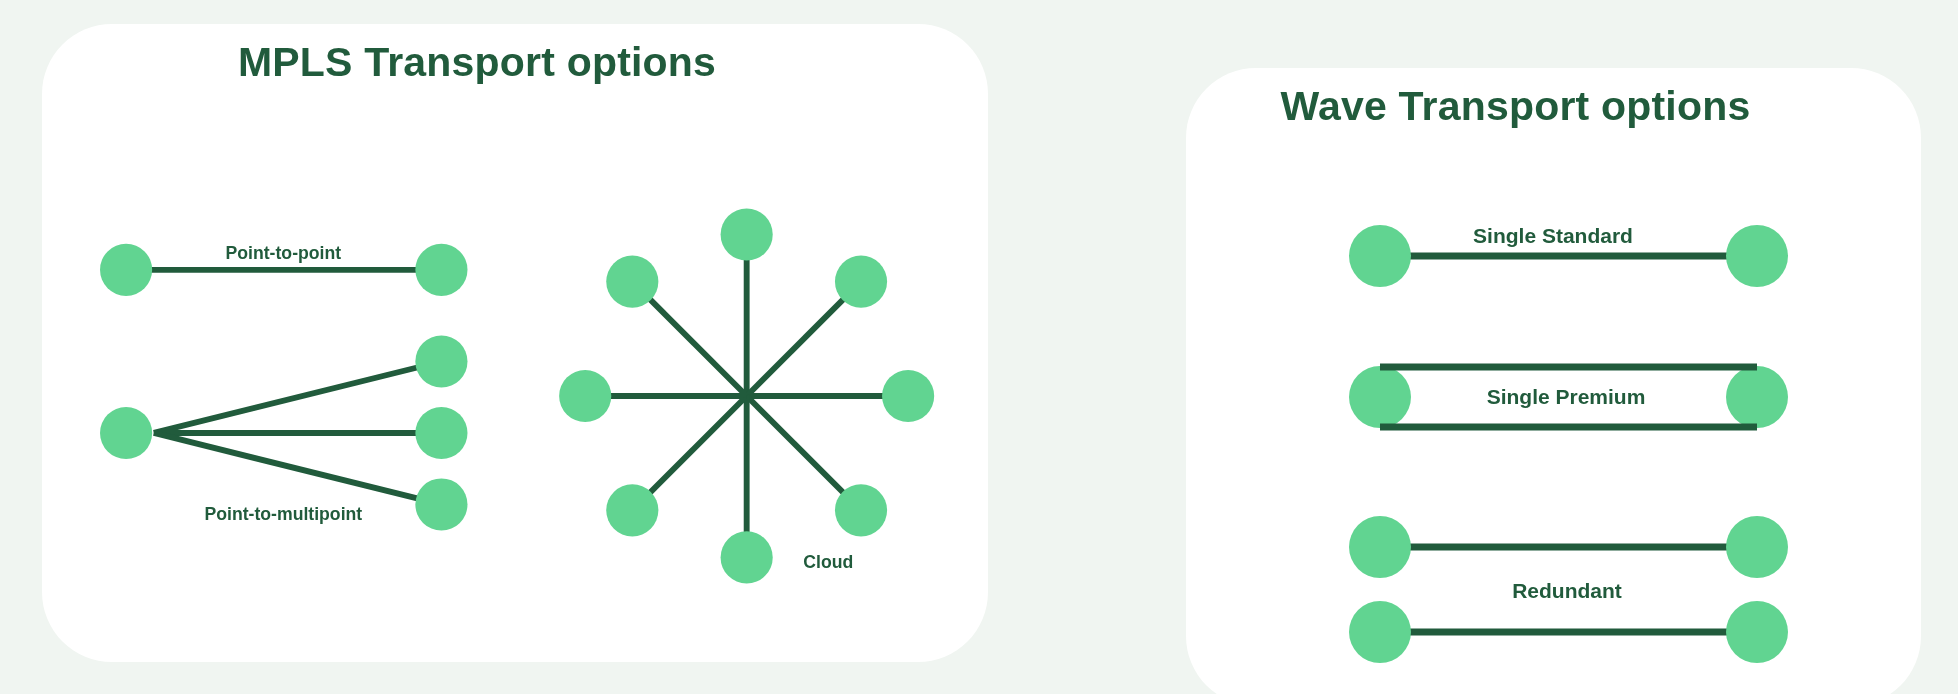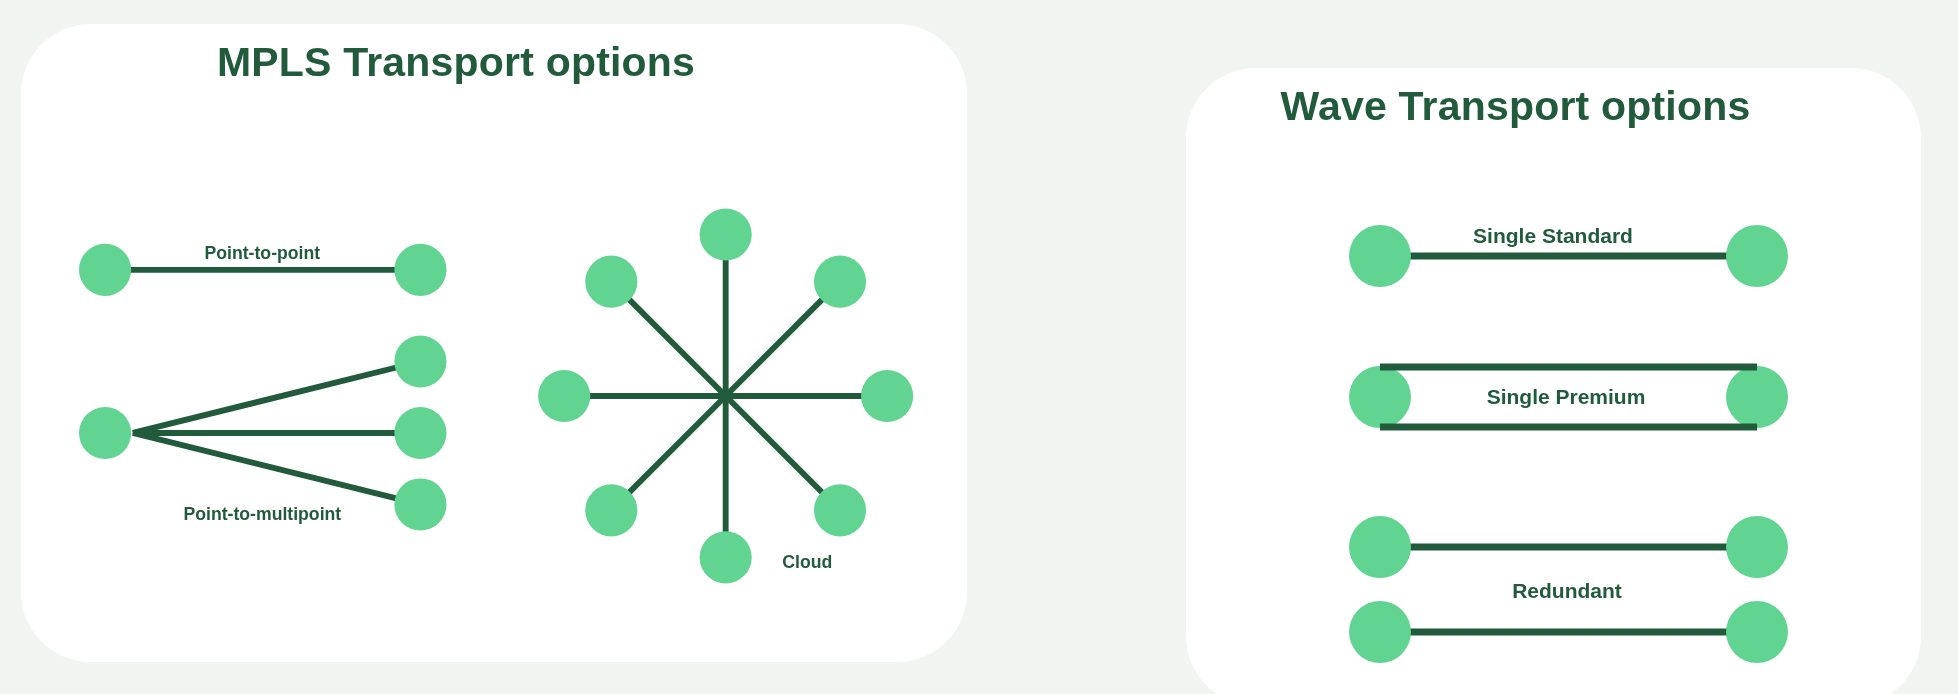--- a/index.html
+++ b/index.html
@@ -9,21 +9,21 @@
     font-family: "Liberation Sans", sans-serif;
     position: relative;
   }
   .panel {
     position:absolute;
     top:24px;
     height:638px;
     background: var(--color-panel, #FFFFFF);
     border-radius:70px;
   }
-  .panel-left  { left:21px;   width:946px; }
+  .panel-left  { left:42px;   width:946px; }
   .panel-right { left:1186px; width:735px;margin-top:44px;  }
   .panel-title {
     position:relative;
     left:-38px;
     text-align:center;
     padding-top:15px;
     font-size:41px;
     line-height:46px;
     font-weight:800;
     letter-spacing:0.2px;

